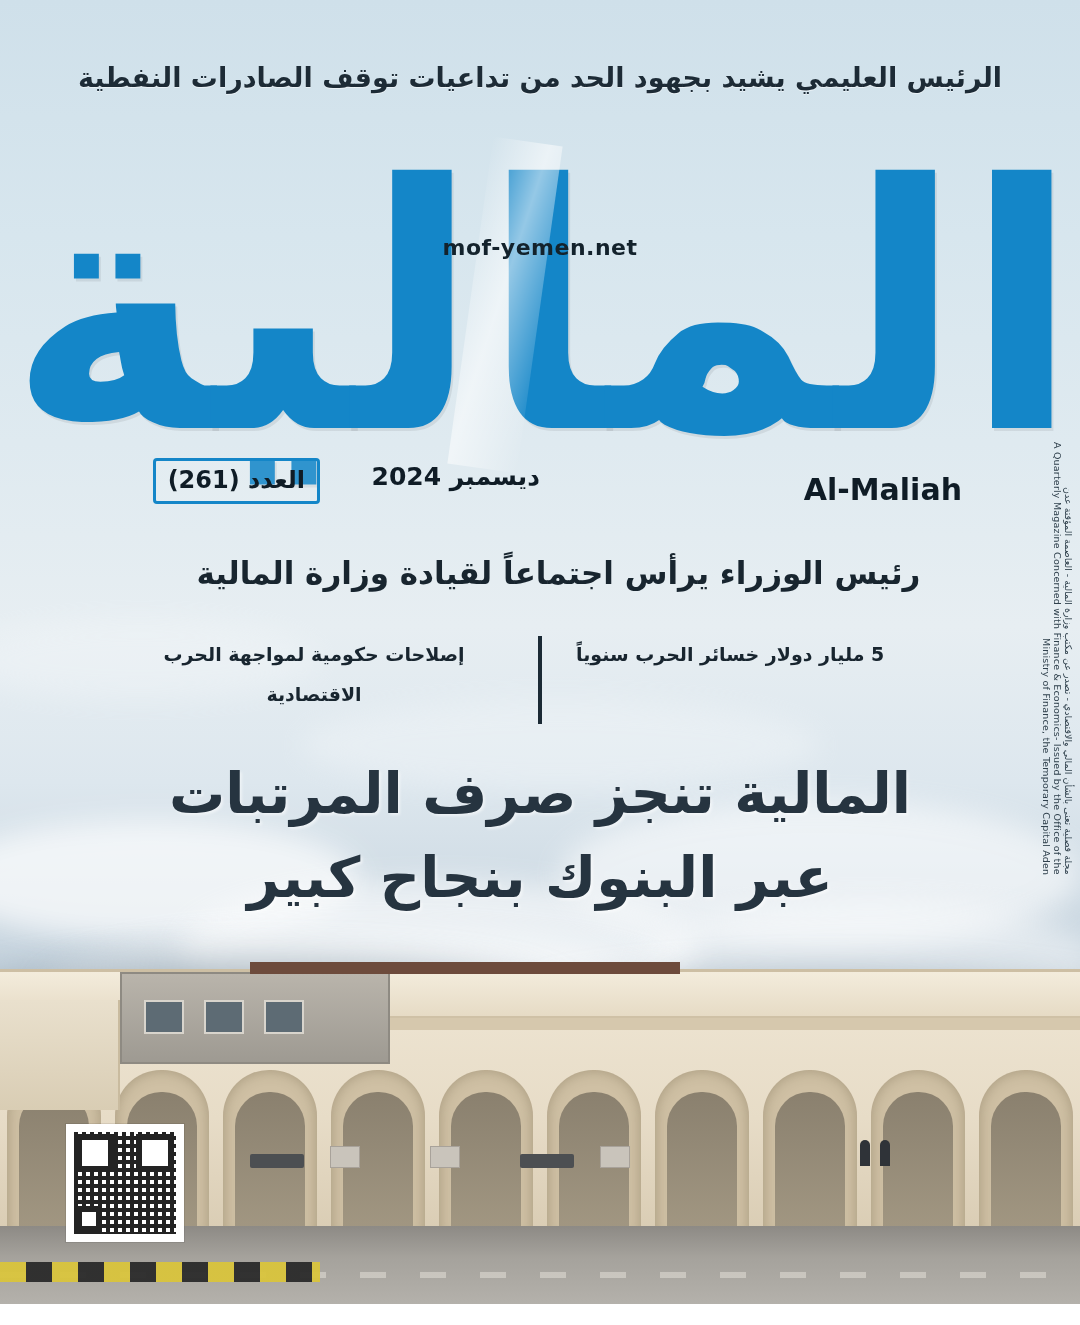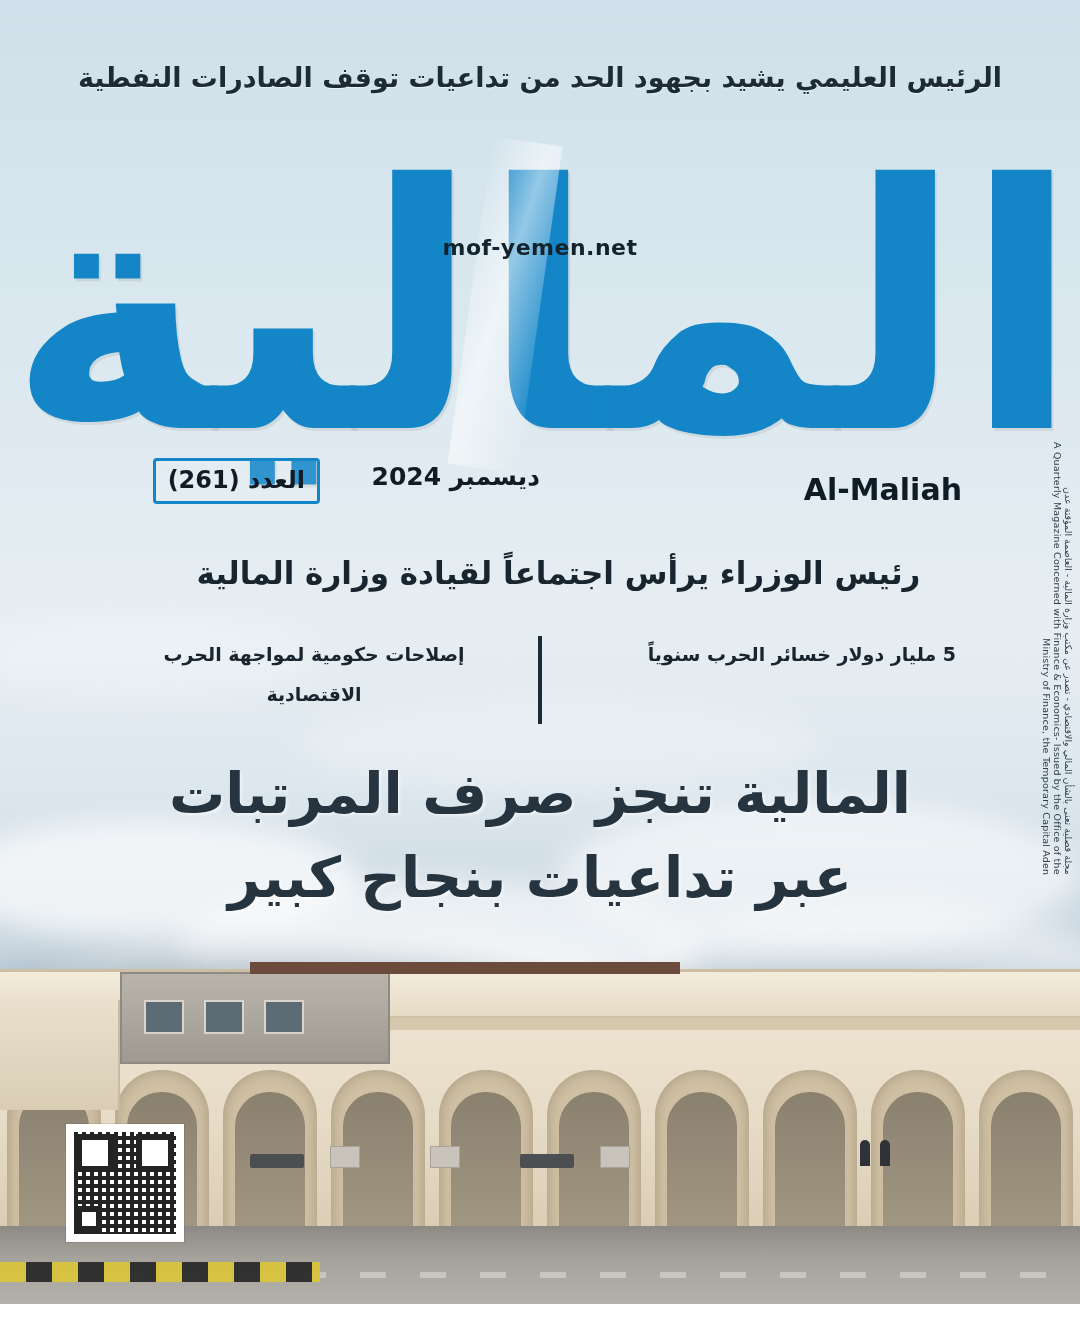--- a/index.html
+++ b/index.html
@@ -171,21 +171,21 @@
     direction: rtl;
   }
   .col {
     flex: 0 0 380px;
     font-size: 19px;
     line-height: 40px;
     font-weight: 700;
     color: #18252f;
     direction: rtl;
   }
-  .col.right { text-align: right; }
+  .col.right { text-align: left; }
   .col.left  { text-align: center; }
   .divider {
     width: 4px; height: 88px;
     background: #1b2a35;
     margin: 2px 34px 0;
     flex: 0 0 auto;
   }
 
   
   .main-headline {
@@ -349,21 +349,21 @@
   <div class="sub-headline">رئيس الوزراء يرأس اجتماعاً لقيادة وزارة المالية</div>
 
   <div class="two-col">
     <div class="col right">5 مليار دولار خسائر الحرب سنوياً</div>
     <div class="divider"></div>
     <div class="col left">إصلاحات حكومية لمواجهة الحرب الاقتصادية</div>
   </div>
 
   <div class="main-headline">
     <span class="l1">المالية تنجز صرف المرتبات</span>
-    <span class="l2">عبر تداعيات بنجاح كبير</span>
+    <span class="l2">عبر البنوك بنجاح كبير</span>
   </div>
 
   <div class="building">
     <div class="facade">
       <div class="facade-top-band"></div>
       <div class="cornice"></div>
       <div class="arches">
         <div class="arch"></div>
         <div class="arch"></div>
         <div class="arch"></div>

